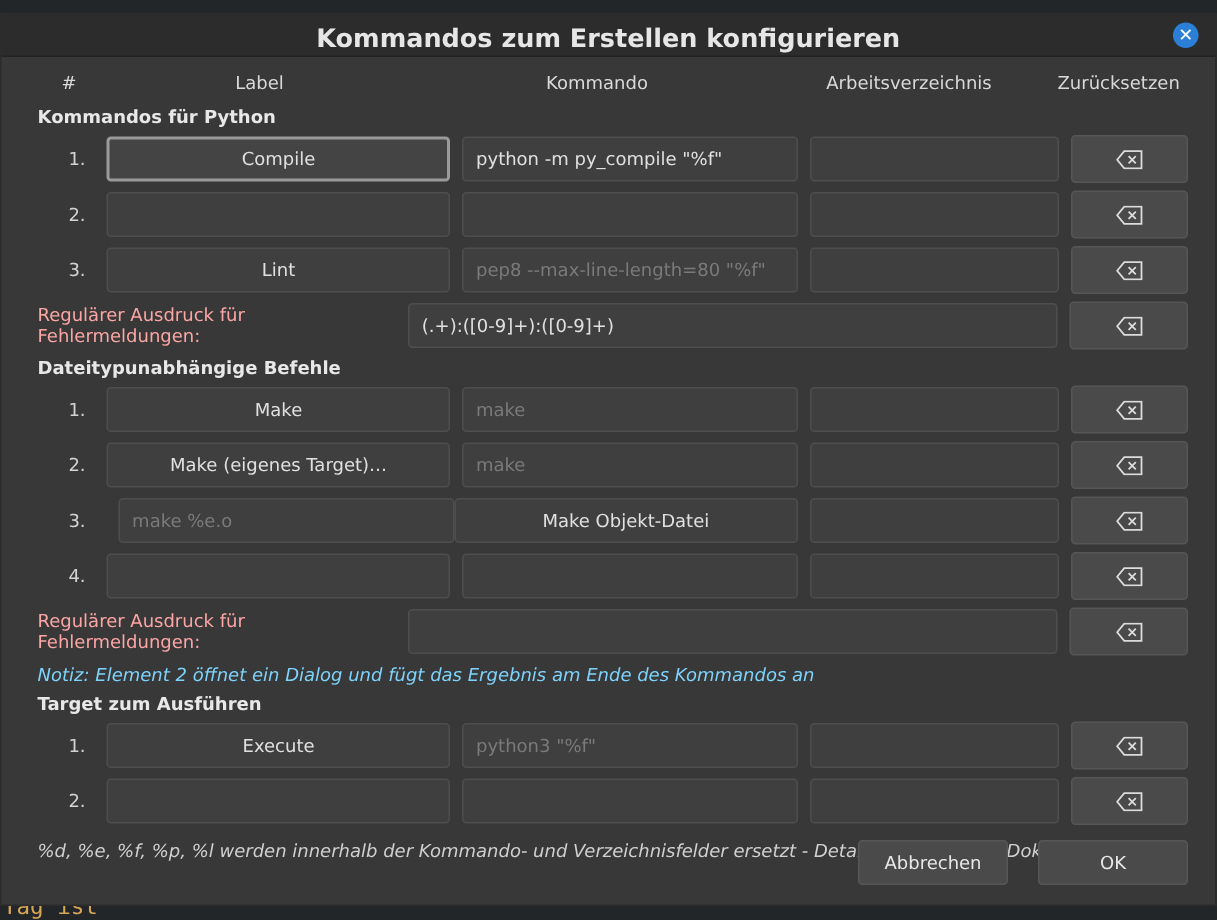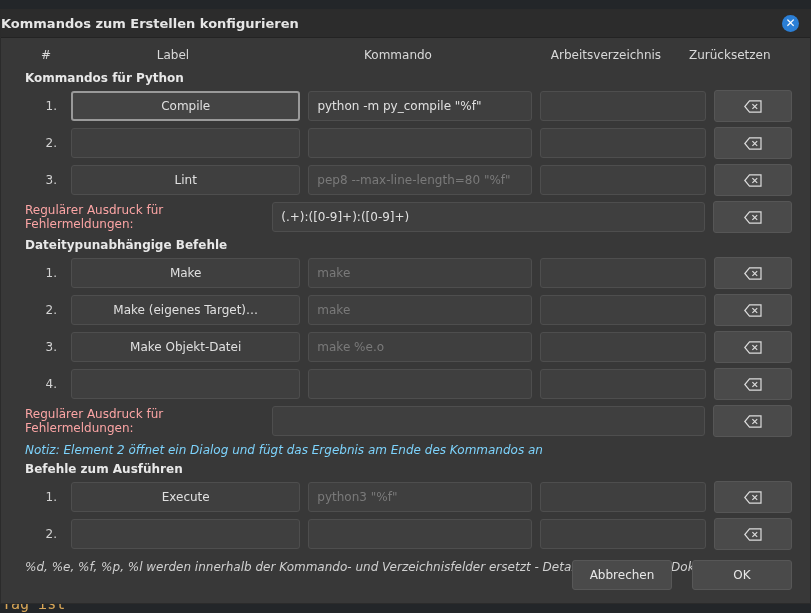--- a/index.html
+++ b/index.html
@@ -54,22 +54,22 @@
   #titlebar {
     height: 27px;
     background: #2c2c2c;
     position: relative;
     border-bottom: 1px solid #232323;
   }
   #title-text {
     position: absolute;
     left: 0; right: 0;
     top: 6px;
-    text-align: left;
-    font-size: 13px;
+    text-align: center;
+    font-size: 17px;
     font-weight: bold;
     color: #e6e6e6;
   }
   #close-btn {
     position: absolute;
     right: 11px;
     top: 5px;
     width: 17px;
     height: 17px;
     border-radius: 50%;
@@ -89,21 +89,21 @@
   .col-head {
     display: flex;
     align-items: center;
     height: 22px;
     margin-bottom: 3px;
   }
   .c-num   { width: 54px; text-align: center; }
   .c-label { width: 200px; text-align: center; }
   .c-cmd   { width: 234px; text-align: center; margin-left: 8px;}
   .c-dir   { width: 166px; text-align: center; margin-left: 8px;}
-  .c-reset { width: 80px;  text-align: center; margin-left: 0;}
+  .c-reset { width: 80px;  text-align: center; margin-left: 16px;}
   .col-head > div { font-size: 12px; color: #d9d9d9; }
 
   .group-title {
     font-weight: bold;
     font-size: 12px;
     color: #e8e8e8;
     margin: 5px 0 5px 6px;
   }
 
   .row {
@@ -316,22 +316,22 @@
       <div class="reset-btn">
         <svg width="18" height="13" viewBox="0 0 18 13">
           <path d="M5.5 0.8 L17 0.8 L17 12.2 L5.5 12.2 L0.8 6.5 Z" fill="none" stroke="#dcdcdc" stroke-width="1.2"></path>
           <path d="M8.4 4.1 L13.2 8.9 M13.2 4.1 L8.4 8.9" stroke="#dcdcdc" stroke-width="1.2"></path>
         </svg>
       </div>
     </div>
 
     <div class="row">
       <div class="num">3.</div>
+      <input class="field cmd-field" placeholder="make %e.o" style="">
       <input class="field label-field" value="Make Objekt-Datei" style="">
-      <input class="field cmd-field" placeholder="make %e.o" style="">
       <input class="field dir-field" value="" style="">
       <div class="reset-btn">
         <svg width="18" height="13" viewBox="0 0 18 13">
           <path d="M5.5 0.8 L17 0.8 L17 12.2 L5.5 12.2 L0.8 6.5 Z" fill="none" stroke="#dcdcdc" stroke-width="1.2"></path>
           <path d="M8.4 4.1 L13.2 8.9 M13.2 4.1 L8.4 8.9" stroke="#dcdcdc" stroke-width="1.2"></path>
         </svg>
       </div>
     </div>
 
     <div class="row">
@@ -353,21 +353,21 @@
       <div class="reset-btn">
         <svg width="18" height="13" viewBox="0 0 18 13">
           <path d="M5.5 0.8 L17 0.8 L17 12.2 L5.5 12.2 L0.8 6.5 Z" fill="none" stroke="#dcdcdc" stroke-width="1.2"></path>
           <path d="M8.4 4.1 L13.2 8.9 M13.2 4.1 L8.4 8.9" stroke="#dcdcdc" stroke-width="1.2"></path>
         </svg>
       </div>
     </div>
 
     <div class="note">Notiz: Element 2 öffnet ein Dialog und fügt das Ergebnis am Ende des Kommandos an</div>
 
-    <div class="group-title">Befehle zum Ausführen</div>
+    <div class="group-title">Target zum Ausführen</div>
 
     <div class="row">
       <div class="num">1.</div>
       <input class="field label-field" value="Execute" style="">
       <input class="field cmd-field" placeholder="python3 &quot;%f&quot;" style="">
       <input class="field dir-field" value="" style="">
       <div class="reset-btn">
         <svg width="18" height="13" viewBox="0 0 18 13">
           <path d="M5.5 0.8 L17 0.8 L17 12.2 L5.5 12.2 L0.8 6.5 Z" fill="none" stroke="#dcdcdc" stroke-width="1.2"></path>
           <path d="M8.4 4.1 L13.2 8.9 M13.2 4.1 L8.4 8.9" stroke="#dcdcdc" stroke-width="1.2"></path>

